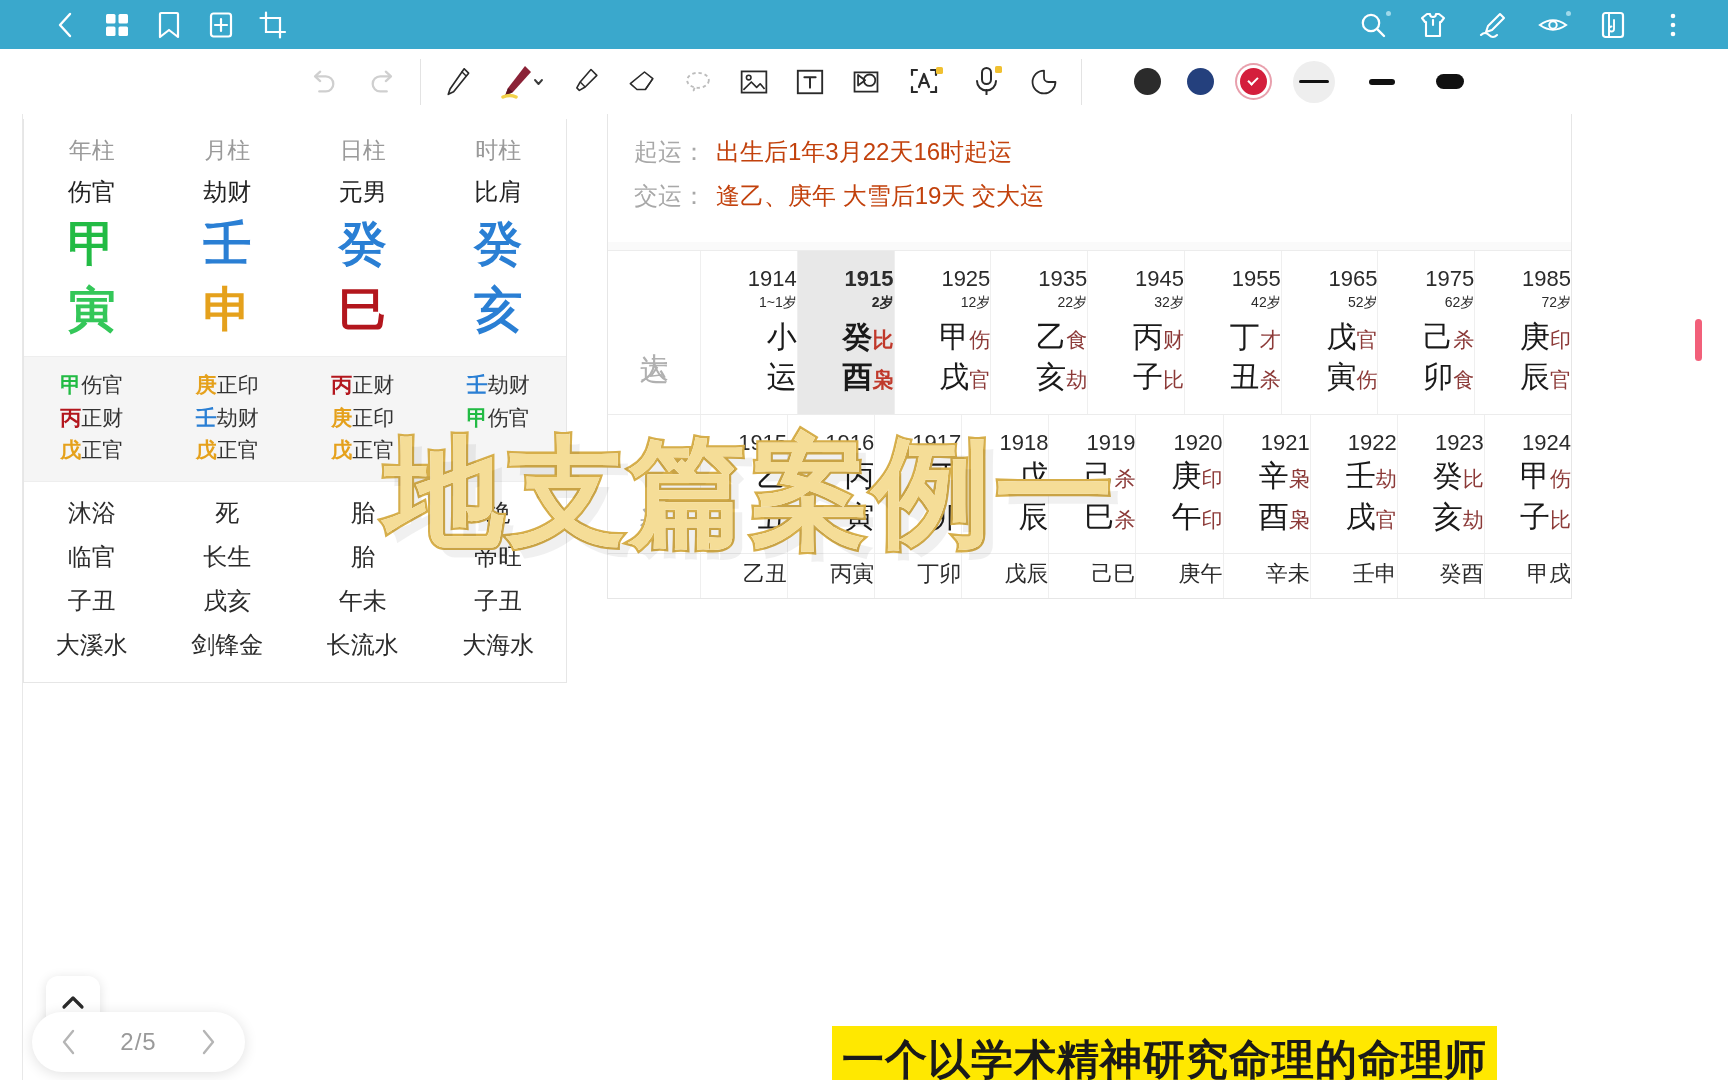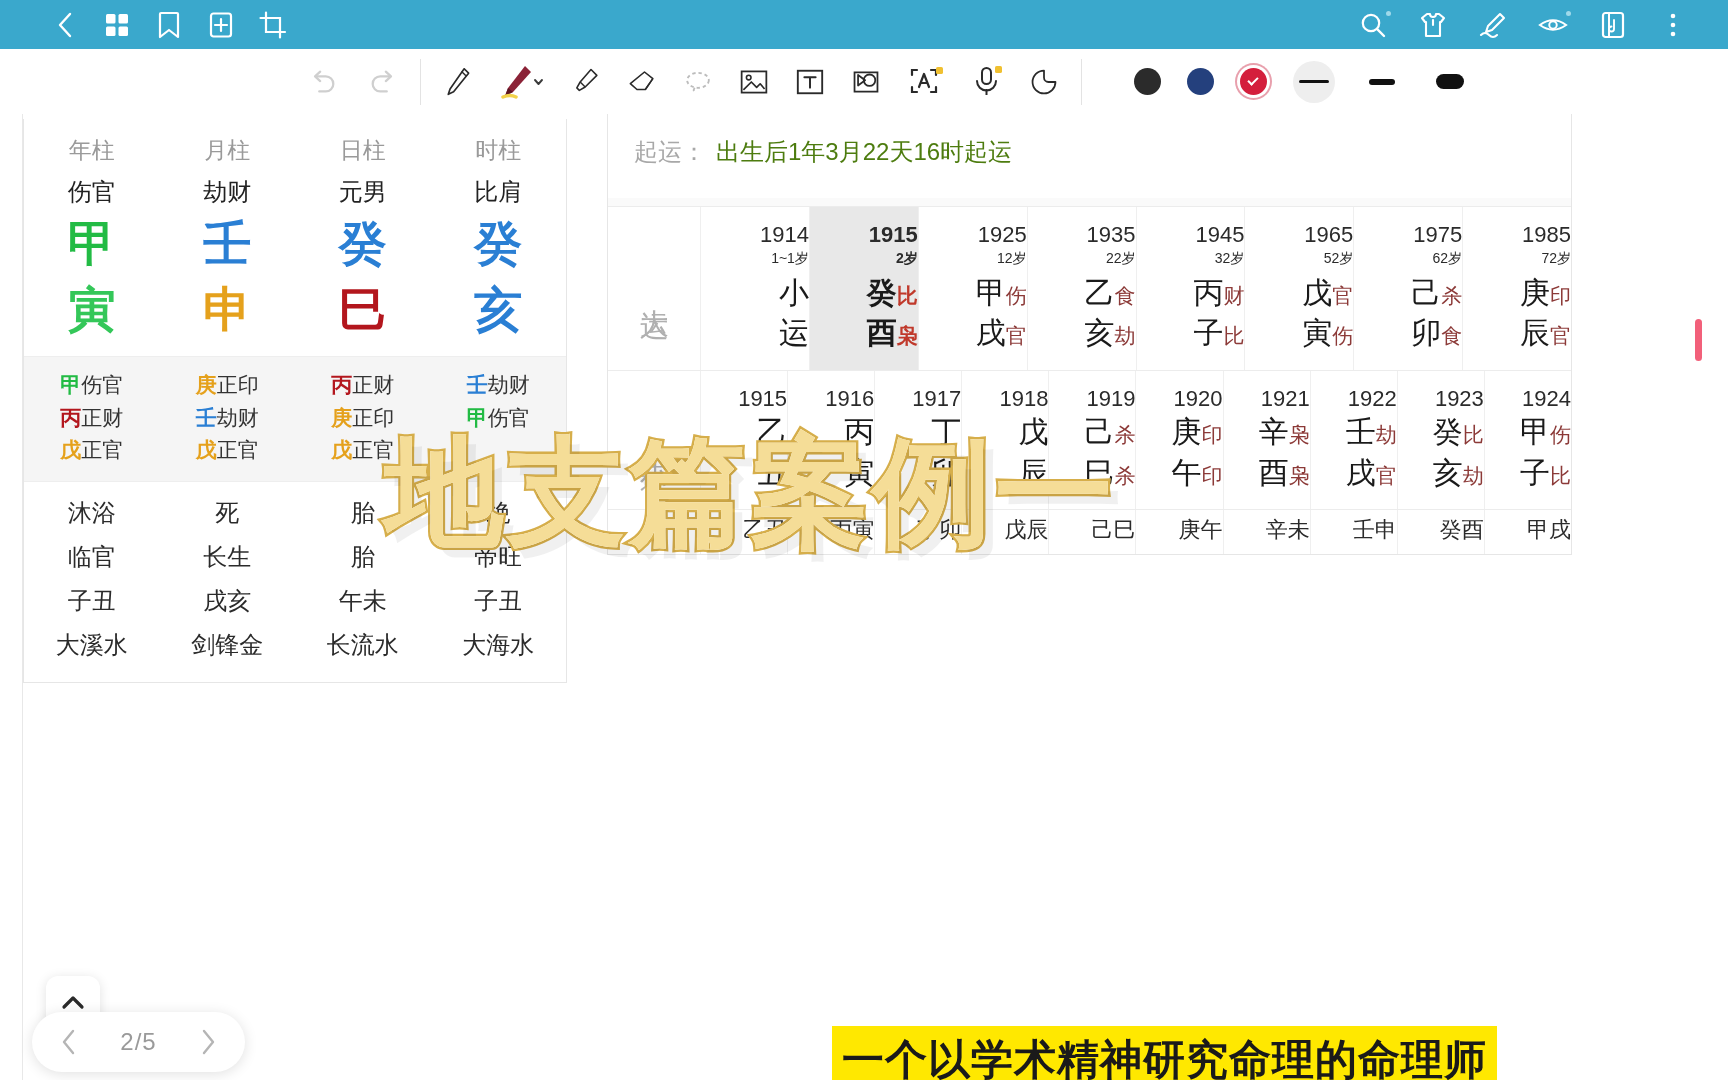--- a/index.html
+++ b/index.html
@@ -88,21 +88,21 @@
 
   
   .luck {
     position: absolute; left: 584px; top: 0px; width: 965px;
     border: 1px solid #e6e6e6; border-top: none; background: #fff;
   }
   .luck-head { display: flex; padding: 22px 26px 18px 26px; }
   .lh-left { flex: 1; }
   .lh-line { display: flex; align-items: flex-start; margin-bottom: 12px; font-size: 24px; }
   .lh-key { color: #a8a8a8; margin-right: 10px; }
-  .lh-val { color: #4d7c0f; }
+  .lh-val { color: #c2410c; }
   .lh-right { display: flex; align-items: flex-start; gap: 16px; }
   .lh-rtext { text-align: right; }
   .lh-age { font-size: 24px; color: #1d1d1d; margin-bottom: 14px; }
   .lh-kong { font-size: 24px; color: #1d1d1d; }
   .today-btn {
     width: 48px; height: 48px; border: 2px solid #49b36a; border-radius: 8px;
     display: flex; align-items: center; justify-content: center;
     color: #49b36a; font-size: 23px; background: #f2fbf5;
   }
 
@@ -431,20 +431,24 @@
       </div>
     </div>
 
     <div class="luck">
       <div class="luck-head">
         <div class="lh-left">
           <div class="lh-line">
             <span class="lh-key">起运：</span>
             <span class="lh-val">出生后1年3月22天16时起运</span>
           </div>
+          <div class="lh-line">
+            <span class="lh-key">交运：</span>
+            <span class="lh-val">逢乙、庚年 大雪后19天 交大运</span>
+          </div>
         </div>
       </div>
 
       <div class="spacer-row"></div>
       <div class="grid-sec">
         <div class="grid-row">
           <div class="rowlabel">大运</div>
 
           <div class="cell">
             <div class="yr">1914</div>
@@ -474,20 +478,26 @@
             <div class="gz"><span>亥</span><span class="sub-d">劫</span></div>
           </div>
 
           <div class="cell">
             <div class="yr">1945</div>
             <div class="ag">32岁</div>
             <div class="gz"><span>丙</span><span class="sub-d">财</span></div>
             <div class="gz"><span>子</span><span class="sub-d">比</span></div>
           </div>
 
+          <div class="cell">
+            <div class="yr">1955</div>
+            <div class="ag">42岁</div>
+            <div class="gz"><span>丁</span><span class="sub-d">才</span></div>
+            <div class="gz"><span>丑</span><span class="sub-d">杀</span></div>
+          </div>
 
           <div class="cell">
             <div class="yr">1965</div>
             <div class="ag">52岁</div>
             <div class="gz"><span>戊</span><span class="sub-d">官</span></div>
             <div class="gz"><span>寅</span><span class="sub-d">伤</span></div>
           </div>
 
           <div class="cell">
             <div class="yr">1975</div>

